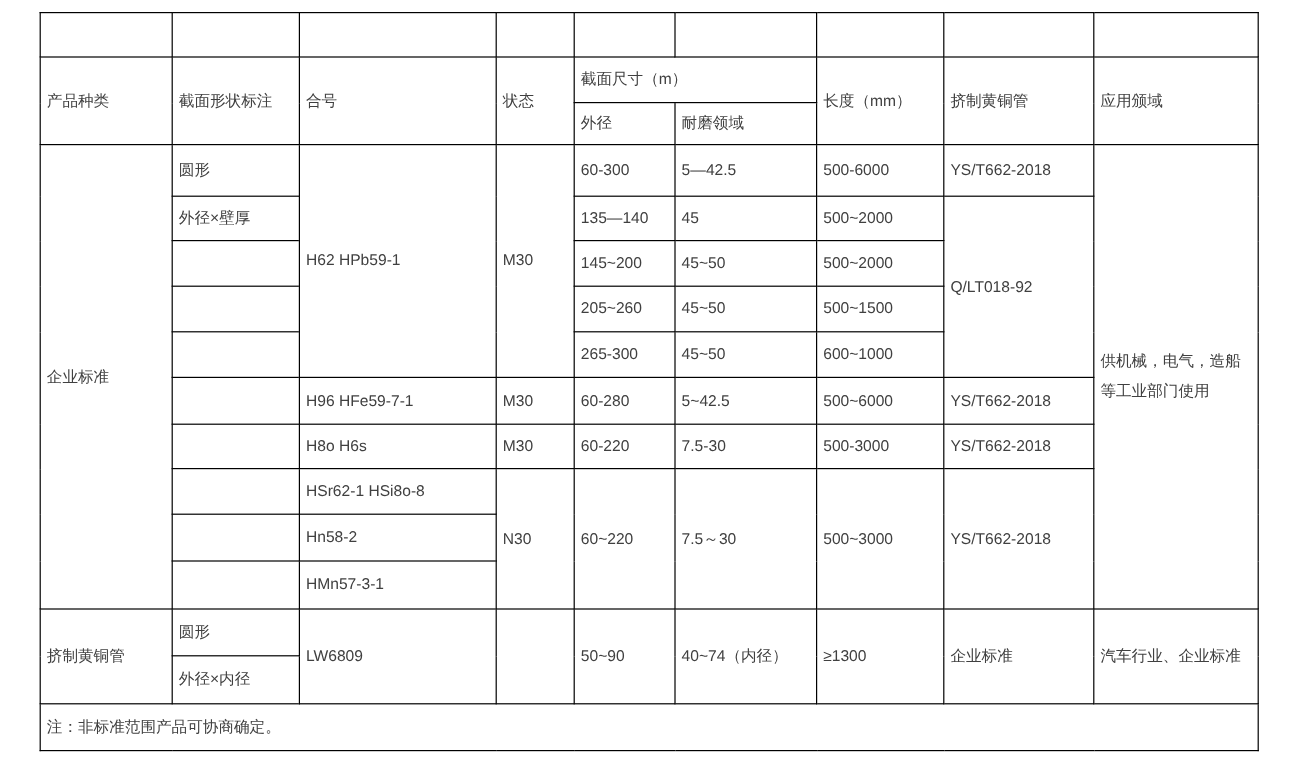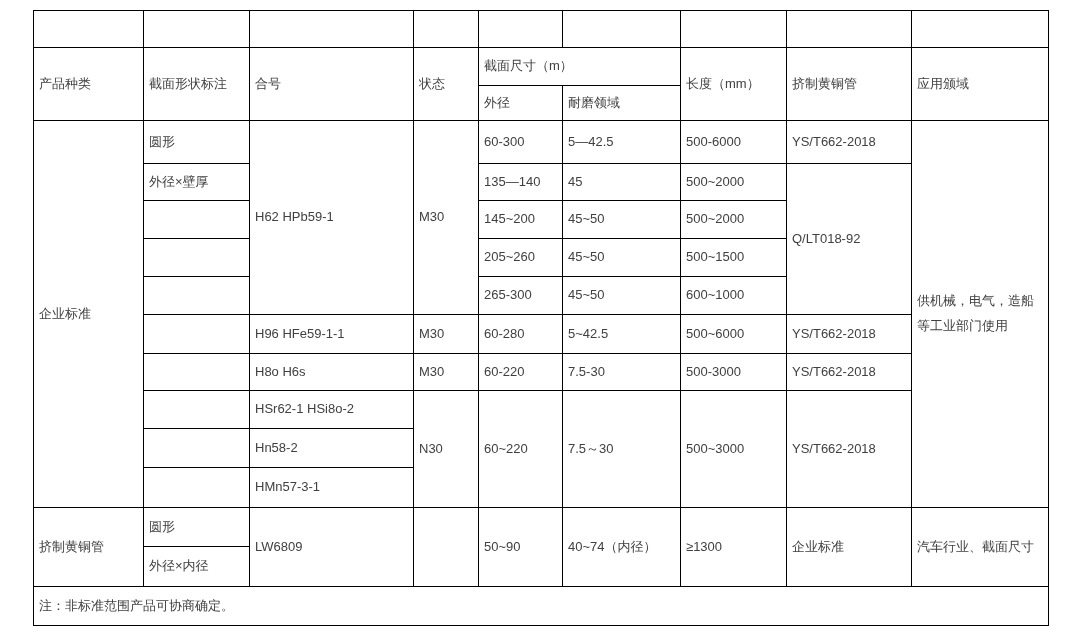--- a/index.html
+++ b/index.html
@@ -120,41 +120,41 @@
 
     <tr style="height:38px">
       <td></td>
       <td>265-300</td>
       <td>45~50</td>
       <td>600~1000</td>
     </tr>
 
     <tr style="height:39px">
       <td></td>
-      <td>H96 HFe59-1-1</td>
+      <td>H96 HFe59-7-1</td>
       <td>M30</td>
       <td>60-280</td>
       <td>5~42.5</td>
       <td>500~6000</td>
       <td>YS/T662-2018</td>
     </tr>
 
     <tr style="height:37px">
       <td></td>
       <td>H8o H6s</td>
       <td>M30</td>
       <td>60-220</td>
       <td>7.5-30</td>
       <td>500-3000</td>
       <td>YS/T662-2018</td>
     </tr>
 
     <tr style="height:38px">
       <td></td>
-      <td>HSr62-1 HSi8o-2</td>
+      <td>HSr62-1 HSi8o-8</td>
       <td rowspan="3">N30</td>
       <td rowspan="3">60~220</td>
       <td rowspan="3">7.5～30</td>
       <td rowspan="3">500~3000</td>
       <td rowspan="3">YS/T662-2018</td>
     </tr>
 
     <tr style="height:39px">
       <td></td>
       <td>Hn58-2</td>
@@ -167,21 +167,21 @@
 
     <tr style="height:39px">
       <td rowspan="2">挤制黄铜管</td>
       <td>圆形</td>
       <td rowspan="2">LW6809</td>
       <td rowspan="2"></td>
       <td rowspan="2">50~90</td>
       <td rowspan="2">40~74（内径）</td>
       <td rowspan="2">≥1300</td>
       <td rowspan="2">企业标准</td>
-      <td rowspan="2">汽车行业、截面尺寸</td>
+      <td rowspan="2">汽车行业、企业标准</td>
     </tr>
 
     <tr style="height:40px">
       <td>外径×内径</td>
     </tr>
 
     <tr style="height:39px">
       <td colspan="9" class="note-cell">注：非标准范围产品可协商确定。</td>
     </tr>
   </tbody>

